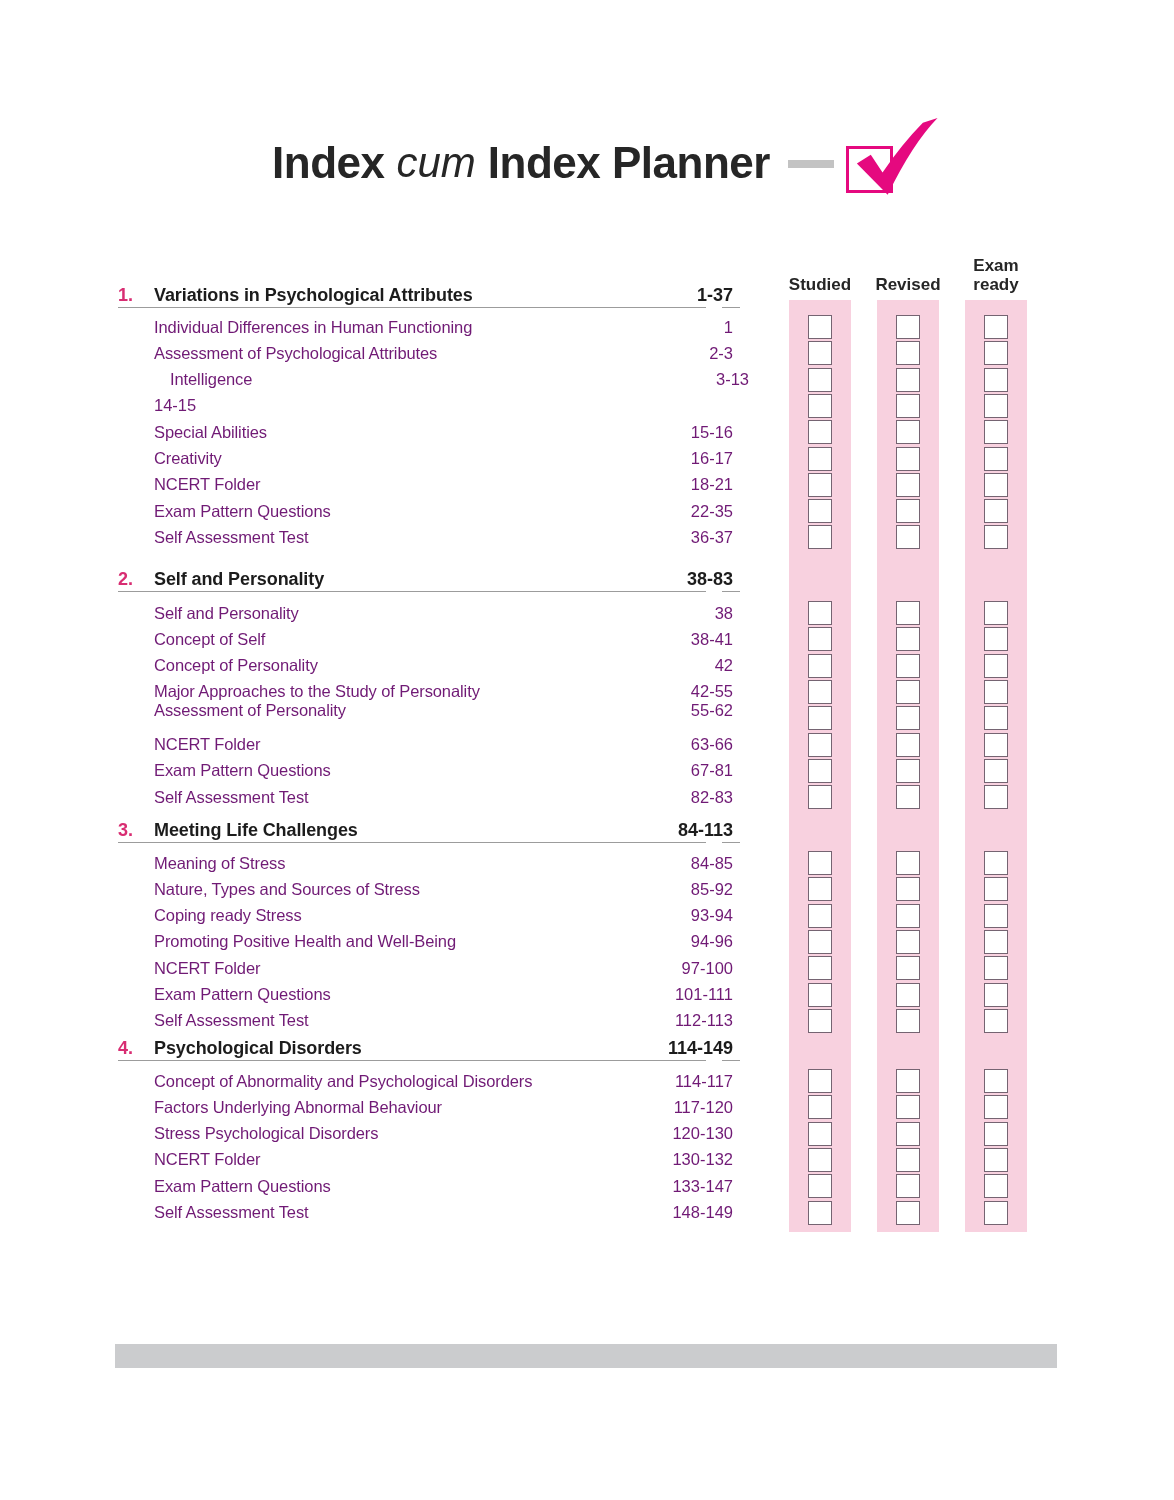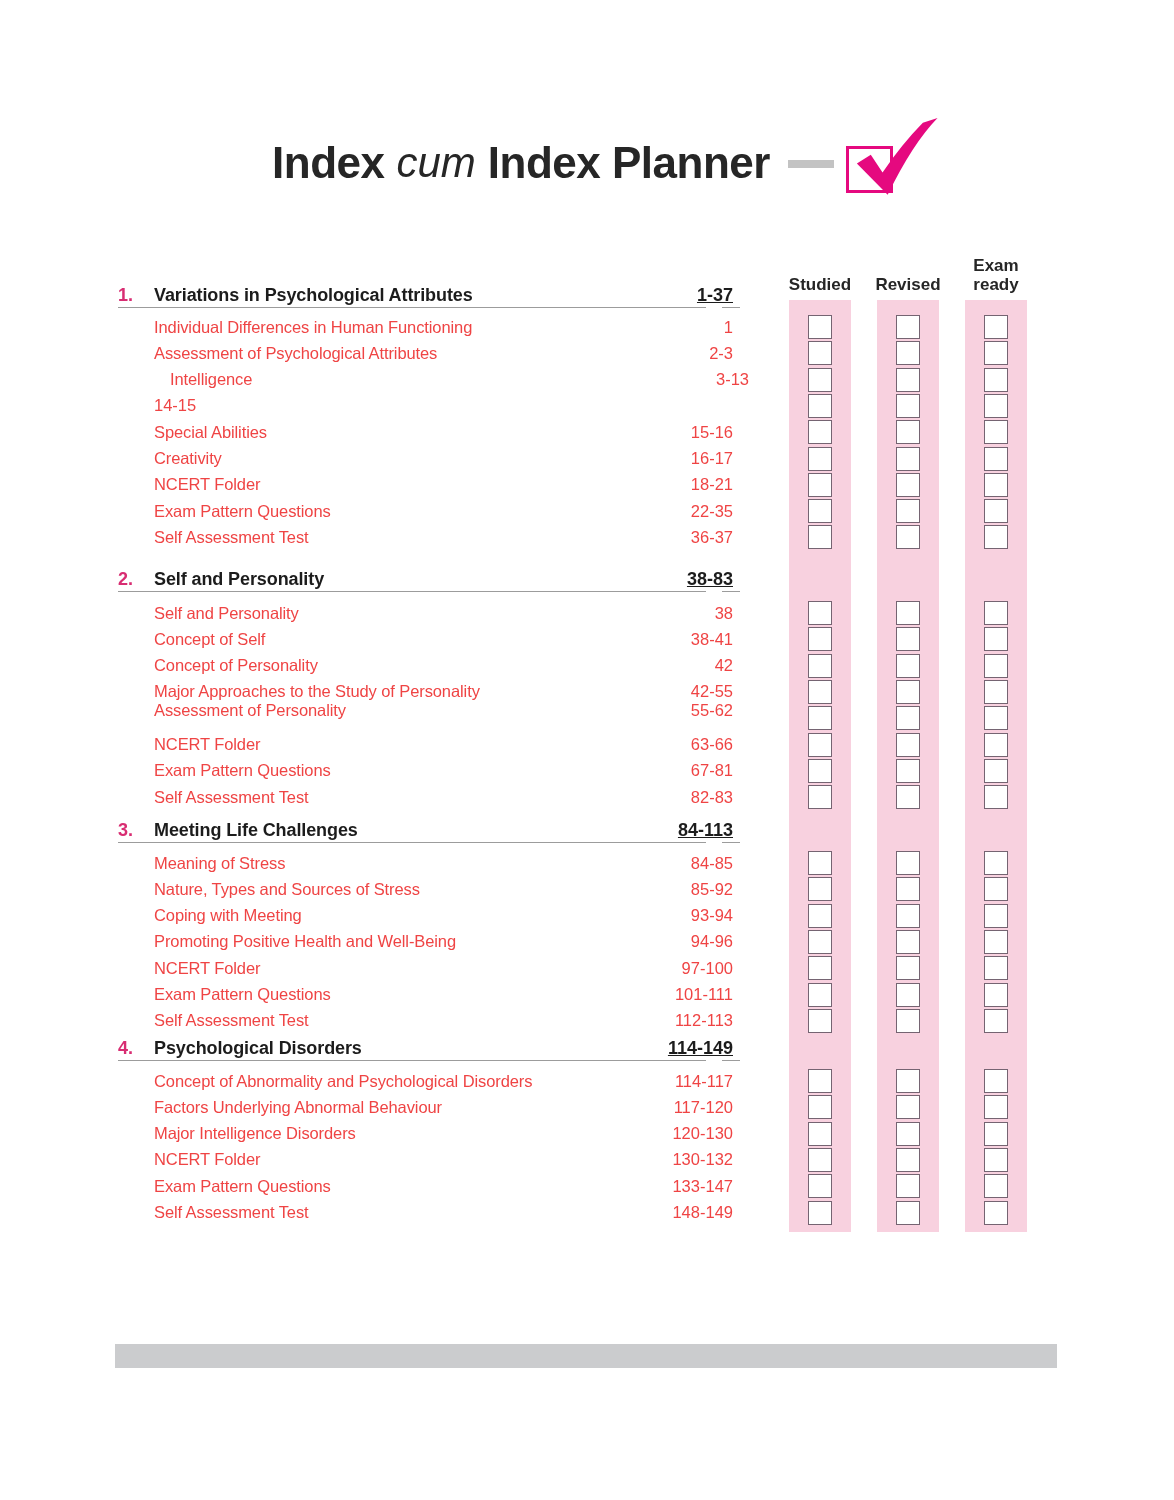--- a/index.html
+++ b/index.html
@@ -35,31 +35,31 @@
   .strip { position:absolute; top:300px; height:932px; width:62px; background:#f8d1df; }
 
   
   .ch-head {
     position:absolute; left:118px; width:615px; height:22px;
     display:flex; align-items:center;
     font-size:18px; font-weight:bold; color:#1c1c1c;
   }
   .ch-num   { width:36px; color:#d82d72; }
   .ch-title { flex:1; letter-spacing:-0.1px; }
-  .ch-pages { text-align:right;text-decoration:underline; }
+  .ch-pages { text-align:right; }
   .ch-rule  { position:absolute; left:118px; width:588px; height:1px; background:#9c9c9c; }
   .ch-rule::after {
     content:""; position:absolute; left:604px; top:0; width:18px; height:1px; background:#9c9c9c;
   }
 
   
   .item-row {
     position:absolute; left:154px; width:579px; height:26px;
     display:flex; align-items:center;
-    font-size:16.5px; color:#ef4444;
+    font-size:16.5px; color:#701a75;
   }
   .item-title { flex:1; letter-spacing:-0.1px; }
   .item-pages { text-align:right; }
 
   
   .cbox {
     position:absolute; width:24px; height:24px; box-sizing:border-box;
     background:#ffffff; border:1.5px solid #756472;
   }
 
@@ -238,21 +238,21 @@
       <div class="cbox" style="left: 896px; top: 851px;"></div>
       <div class="cbox" style="left: 984px; top: 851px;"></div>
       <div class="item-row" style="top: 876.3px;">
     <span class="item-title">Nature, Types and Sources of Stress</span>
     <span class="item-pages">85-92</span>
   </div>
       <div class="cbox" style="left: 808px; top: 877.3px;"></div>
       <div class="cbox" style="left: 896px; top: 877.3px;"></div>
       <div class="cbox" style="left: 984px; top: 877.3px;"></div>
       <div class="item-row" style="top: 902.6px;">
-    <span class="item-title">Coping with Meeting</span>
+    <span class="item-title">Coping ready Stress</span>
     <span class="item-pages">93-94</span>
   </div>
       <div class="cbox" style="left: 808px; top: 903.6px;"></div>
       <div class="cbox" style="left: 896px; top: 903.6px;"></div>
       <div class="cbox" style="left: 984px; top: 903.6px;"></div>
       <div class="item-row" style="top: 928.9px;">
     <span class="item-title">Promoting Positive Health and Well-Being</span>
     <span class="item-pages">94-96</span>
   </div>
       <div class="cbox" style="left: 808px; top: 929.9px;"></div>
@@ -293,21 +293,21 @@
       <div class="cbox" style="left: 896px; top: 1069px;"></div>
       <div class="cbox" style="left: 984px; top: 1069px;"></div>
       <div class="item-row" style="top: 1094.3px;">
     <span class="item-title">Factors Underlying Abnormal Behaviour</span>
     <span class="item-pages">117-120</span>
   </div>
       <div class="cbox" style="left: 808px; top: 1095.3px;"></div>
       <div class="cbox" style="left: 896px; top: 1095.3px;"></div>
       <div class="cbox" style="left: 984px; top: 1095.3px;"></div>
       <div class="item-row" style="top: 1120.6px;">
-    <span class="item-title">Major Intelligence Disorders</span>
+    <span class="item-title">Stress Psychological Disorders</span>
     <span class="item-pages">120-130</span>
   </div>
       <div class="cbox" style="left: 808px; top: 1121.6px;"></div>
       <div class="cbox" style="left: 896px; top: 1121.6px;"></div>
       <div class="cbox" style="left: 984px; top: 1121.6px;"></div>
       <div class="item-row" style="top: 1146.9px;">
     <span class="item-title">NCERT Folder</span>
     <span class="item-pages">130-132</span>
   </div>
       <div class="cbox" style="left: 808px; top: 1147.9px;"></div>

